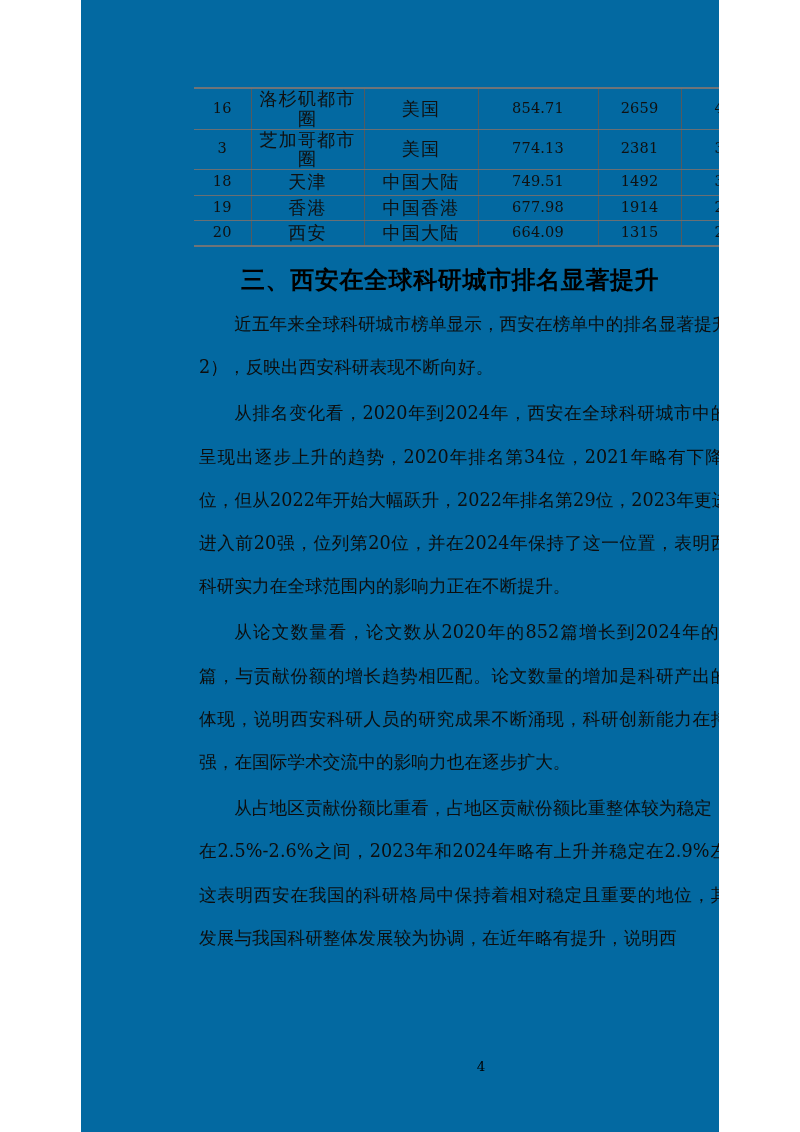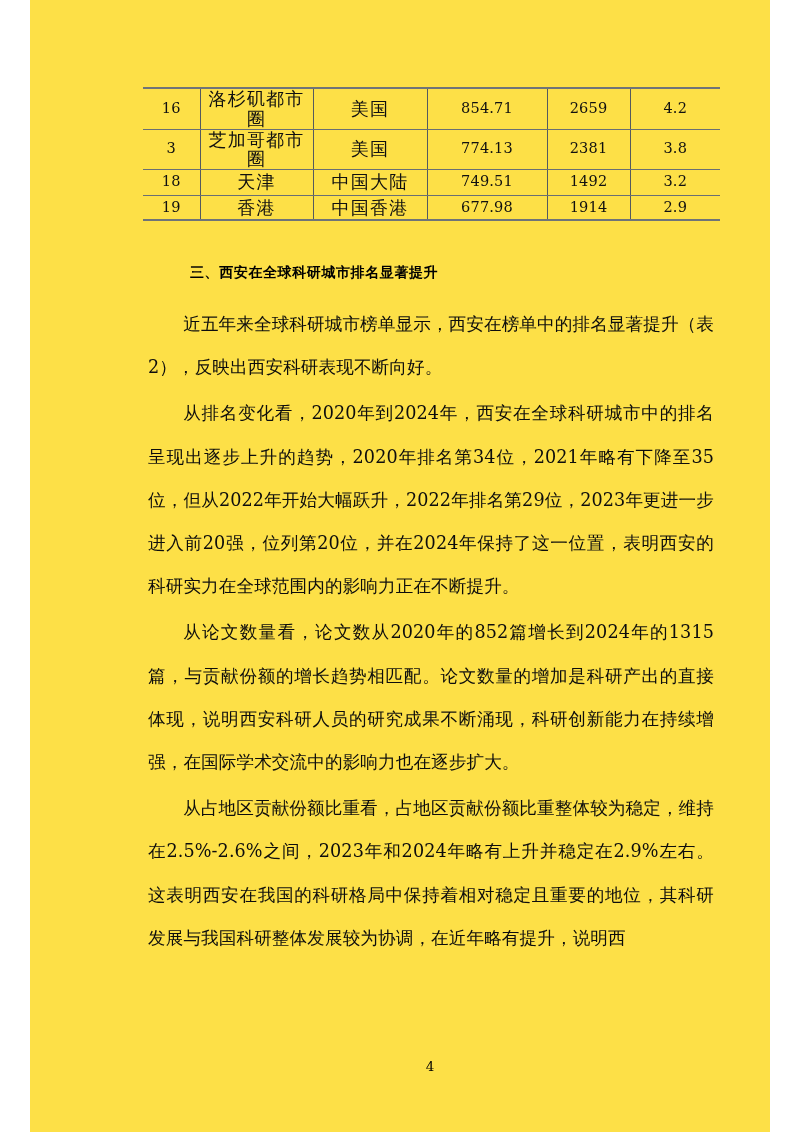--- a/index.html
+++ b/index.html
@@ -7,24 +7,24 @@
     margin: 0;
     padding: 0;
     background: #ffffff;
   }
   body {
     font-family: "DejaVu Serif", "Liberation Serif", serif;
     color: #000000;
   }
   .page {
     position: relative;
-    width: 740px;
+    width: 638px;
     height: 1132px;
     margin: 0 auto;
-    background: #fde047;
+    background: #0369a1;
     overflow: hidden;
     box-sizing: border-box;
   }
 
   
   .table-wrap {
     position: absolute;
     left: 113px;
     top: 87px;
     width: 577px;
@@ -70,21 +70,21 @@
   table.rank-table tr:first-child td { border-top: 2.2px solid #6f7478; }
   table.rank-table tr:last-child  td { border-bottom: 2.2px solid #6f7478; }
 
   
   .section-heading {
     position: absolute;
     left: 160px;
     top: 264px;
     font-family: "DejaVu Sans", "Liberation Sans", sans-serif;
     font-weight: bold;
-    font-size: 14px;
+    font-size: 24px;
     letter-spacing: 0.6px;
     color: #000000;
     white-space: nowrap;
   }
 
   
   .body-block {
     position: absolute;
     left: 115px;
     top: 300px;
@@ -156,20 +156,28 @@
           <td class="num">3.2</td>
         </tr>
         <tr>
           <td class="num">19</td>
           <td class="cjk">香港</td>
           <td class="cjk">中国香港</td>
           <td class="num">677.98</td>
           <td class="num">1914</td>
           <td class="num">2.9</td>
         </tr>
+        <tr>
+          <td class="num">20</td>
+          <td class="cjk">西安</td>
+          <td class="cjk">中国大陆</td>
+          <td class="num">664.09</td>
+          <td class="num">1315</td>
+          <td class="num">2.9</td>
+        </tr>
       </tbody>
     </table>
   </div>
 
   <div class="section-heading">三、西安在全球科研城市排名显著提升</div>
 
   <div class="body-block">
     <p class="para">近五年来全球科研城市榜单显示，西安在榜单中的排名显著提升（表2），反映出西安科研表现不断向好。</p>
     <p class="para">从排名变化看，2020年到2024年，西安在全球科研城市中的排名呈现出逐步上升的趋势，2020年排名第34位，2021年略有下降至35位，但从2022年开始大幅跃升，2022年排名第29位，2023年更进一步进入前20强，位列第20位，并在2024年保持了这一位置，表明西安的科研实力在全球范围内的影响力正在不断提升。</p>
     <p class="para">从论文数量看，论文数从2020年的852篇增长到2024年的1315篇，与贡献份额的增长趋势相匹配。论文数量的增加是科研产出的直接体现，说明西安科研人员的研究成果不断涌现，科研创新能力在持续增强，在国际学术交流中的影响力也在逐步扩大。</p>

